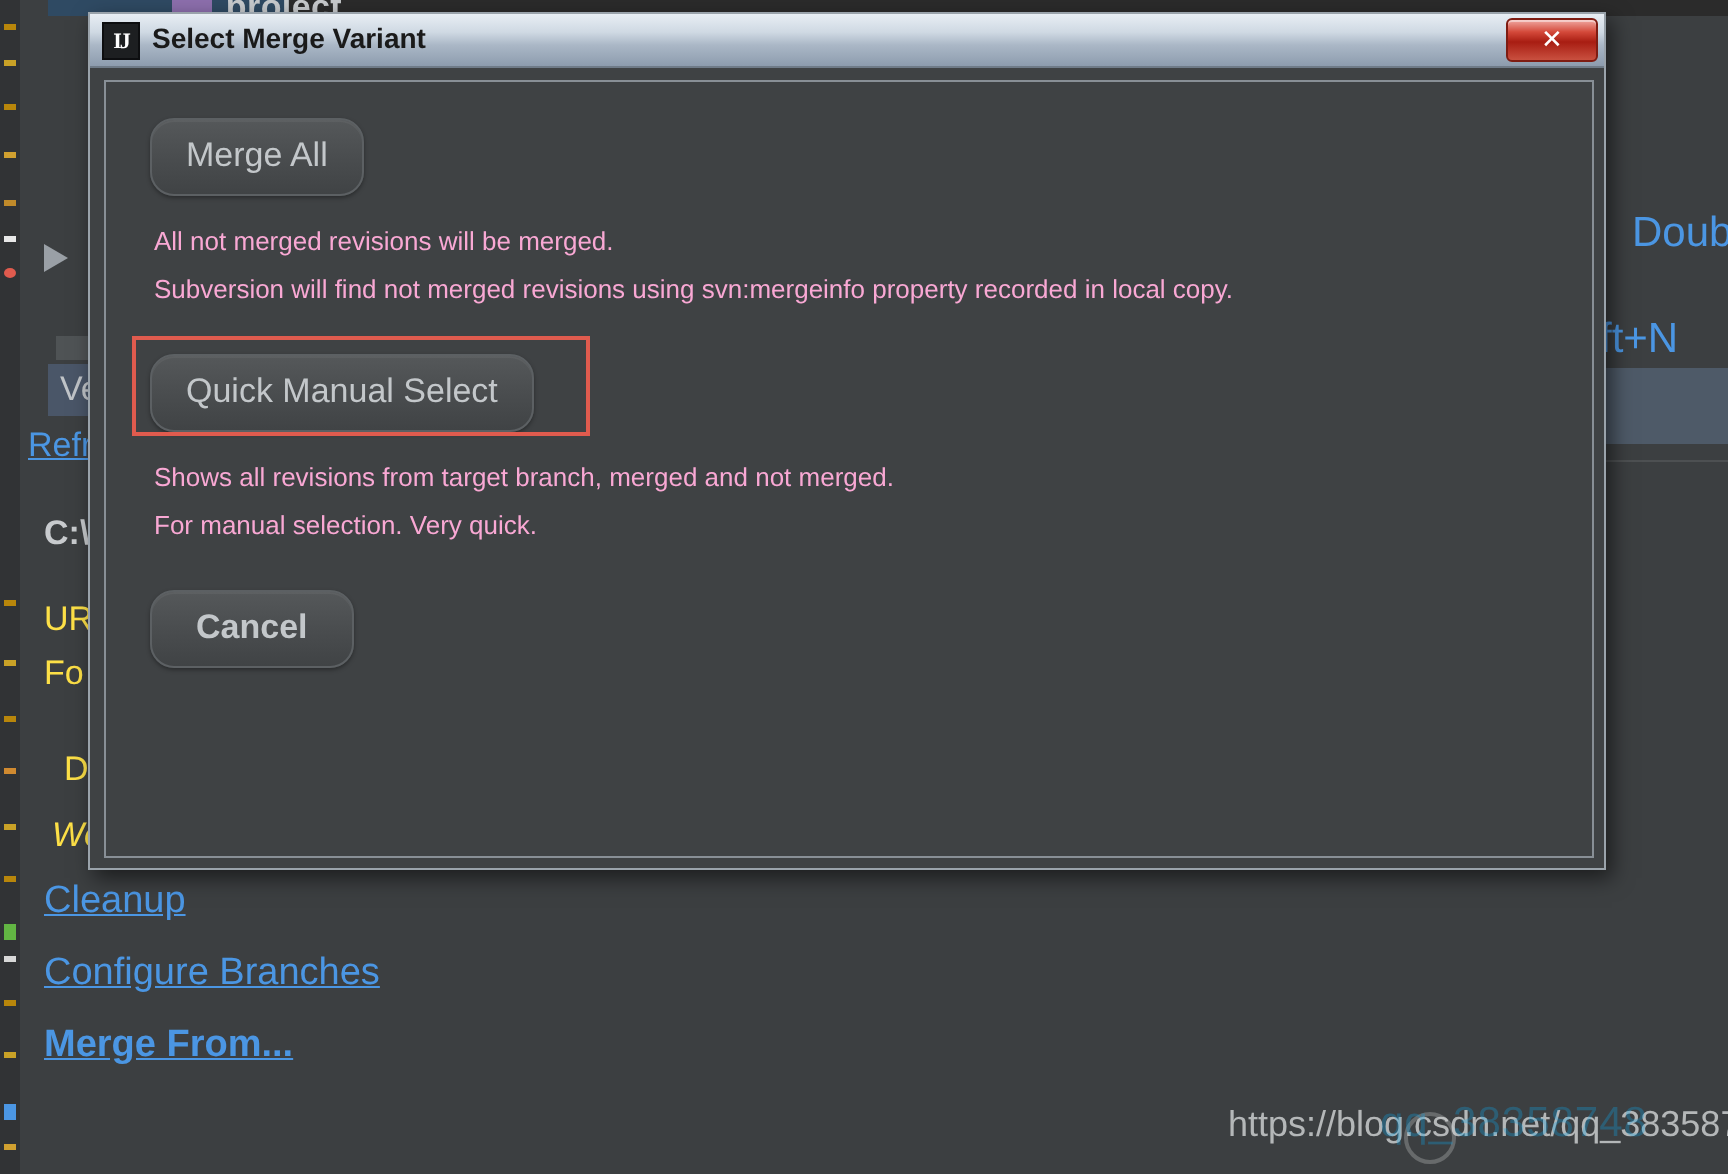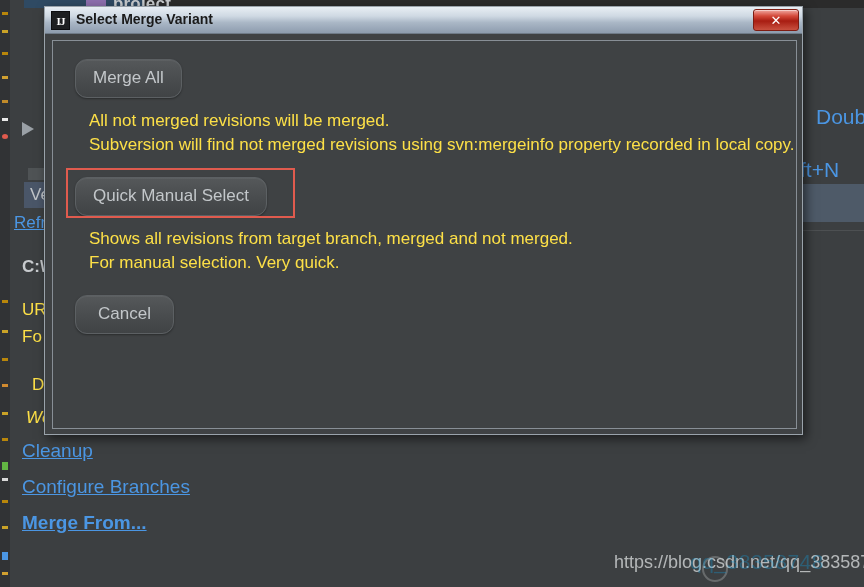--- a/index.html
+++ b/index.html
@@ -86,21 +86,21 @@
 
   .btn{
     display:inline-block;
     background:linear-gradient(180deg,#55585a 0%,#4a4d4f 50%,#404345 100%);
     border:1px solid #5c6063;border-radius:12px;
     color:#c3c7ca;font-size:17px;
     padding:8px 17px 9px 17px;
     cursor:pointer;
     box-shadow:0 1px 2px rgba(0,0,0,.35),inset 0 1px 0 rgba(255,255,255,.05);
   }
-  .desc{color:#fde047;font-size:17px;line-height:24px;margin:11px 0 0 14px;white-space:nowrap;}
+  .desc{color:#f9a8d4;font-size:13px;line-height:24px;margin:11px 0 0 2px;white-space:nowrap;}
   .blk{margin-bottom:20px;}
   .hl-wrap{position:relative;display:inline-block;}
   .hl-box{
     position:absolute;left:-9px;top:-9px;width:229px;height:50px;
     border:2px solid #e05b4e;box-sizing:border-box;pointer-events:none;
   }
 
   
   .wm{
     position:absolute;left:614px;top:552px;color:#c9cccd;font-size:18px;
@@ -205,20 +205,20 @@
         <span class="hl-wrap">
           <button class="btn">Quick Manual Select</button>
           <span class="hl-box"></span>
         </span>
         <div class="desc">Shows all revisions from target branch, merged and not merged.</div>
         <div class="desc" style="margin-top:0;">For manual selection. Very quick.</div>
       </div>
 
       
 
-      <button class="btn" style="padding-left:22px;padding-right:22px;">Cancel</button>
+      <button class="btn" style="padding-left:22px;padding-right:22px;font-weight:bold;">Cancel</button>
     </div>
   </div>
 </div>
 
 <div class="wm">https://blog.csdn.net/qq_38358748</div>
 <div class="wm-logo"></div>
 <div class="wm2">qq_38358748</div>
 
 </body></html>

